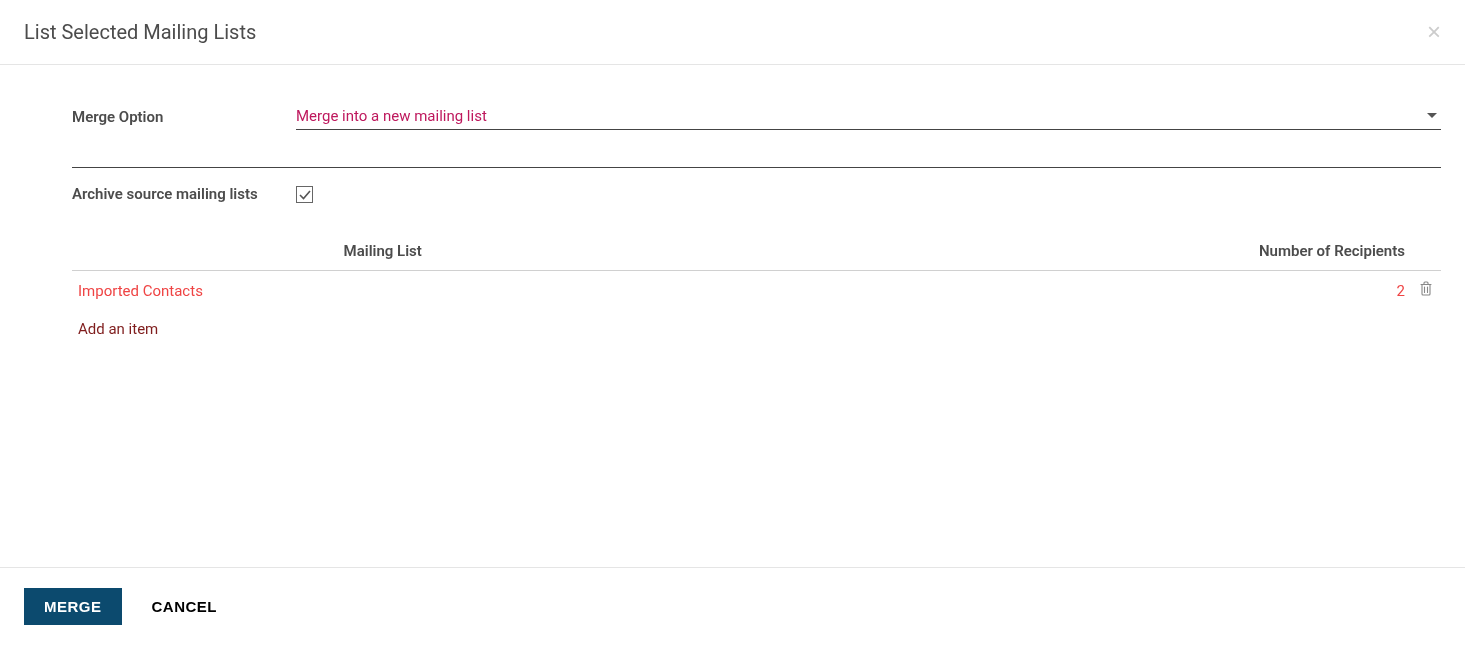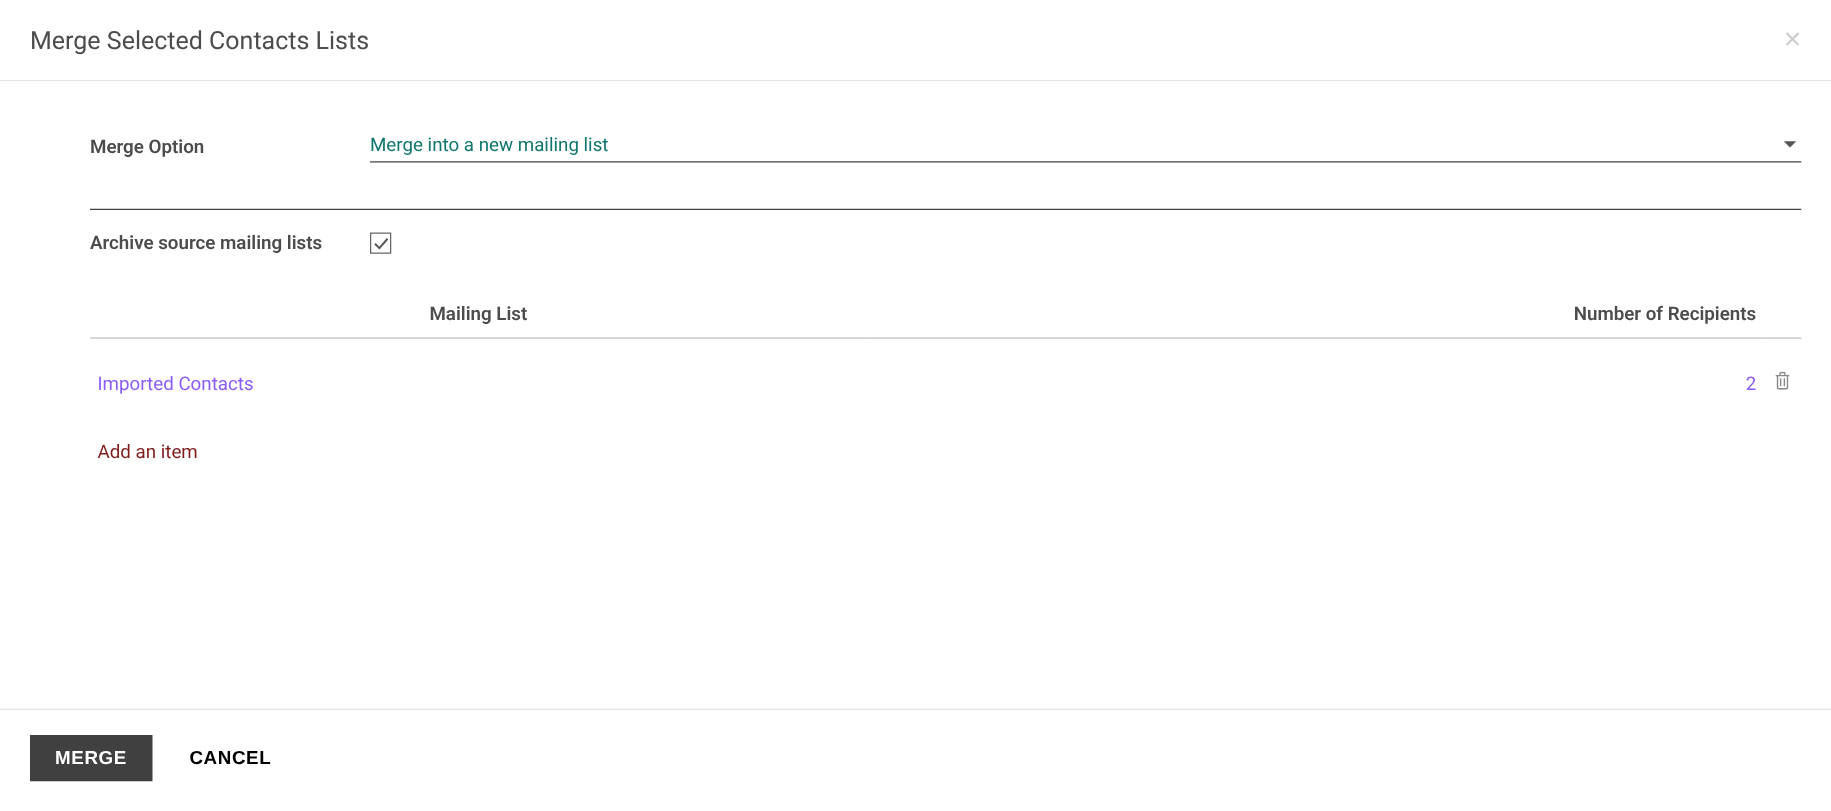--- a/index.html
+++ b/index.html
@@ -58,21 +58,21 @@
     .form-control {
       flex: 1;
     }
     .select-wrapper {
       position: relative;
       border-bottom: 1px solid #444;
     }
     .select-display {
       padding: 2px 24px 4px 0;
       font-size: 15px;
-      color: #0f766e;
+      color: #be185d;
       cursor: pointer;
       min-height: 24px;
     }
     .select-caret {
       position: absolute;
       right: 4px;
       top: 8px;
       width: 0;
       height: 0;
       border-left: 5px solid transparent;
@@ -119,23 +119,23 @@
       padding: 8px 6px 10px 6px;
       border-bottom: 1px solid #d0d0d0;
     }
     .table thead th.num-col {
       text-align: right;
     }
     .table thead th.trash-col {
       width: 30px;
     }
     .table tbody td {
-      padding: 26px 6px;
-      font-size: 15px;
-      color: #8b5cf6;
+      padding: 10px 6px;
+      font-size: 15px;
+      color: #ef4444;
     }
     .table tbody td.num-cell {
       text-align: right;
     }
     .trash-cell {
       width: 30px;
       text-align: center;
     }
     .trash-icon {
       color: #888;
@@ -160,33 +160,33 @@
     }
     .btn {
       border: none;
       padding: 10px 20px;
       font-size: 15px;
       font-weight: 600;
       cursor: pointer;
       letter-spacing: 0.5px;
     }
     .btn-primary {
-      background: #404040;
+      background: #0c4a6e;
       color: #fff;
     }
     .btn-secondary {
       background: transparent;
       color: #000000;
     }
   </style>
 </head>
 <body>
 
 <div class="modal-header">
-  <h1 class="modal-title">Merge Selected Contacts Lists</h1>
+  <h1 class="modal-title">List Selected Mailing Lists</h1>
   <button class="close-btn">×</button>
 </div>
 
 <div class="modal-body">
 
   <div class="form-row">
     <div class="form-label">Merge Option</div>
     <div class="form-control">
       <div class="select-wrapper">
         <div class="select-display">Merge into a new mailing list</div>

